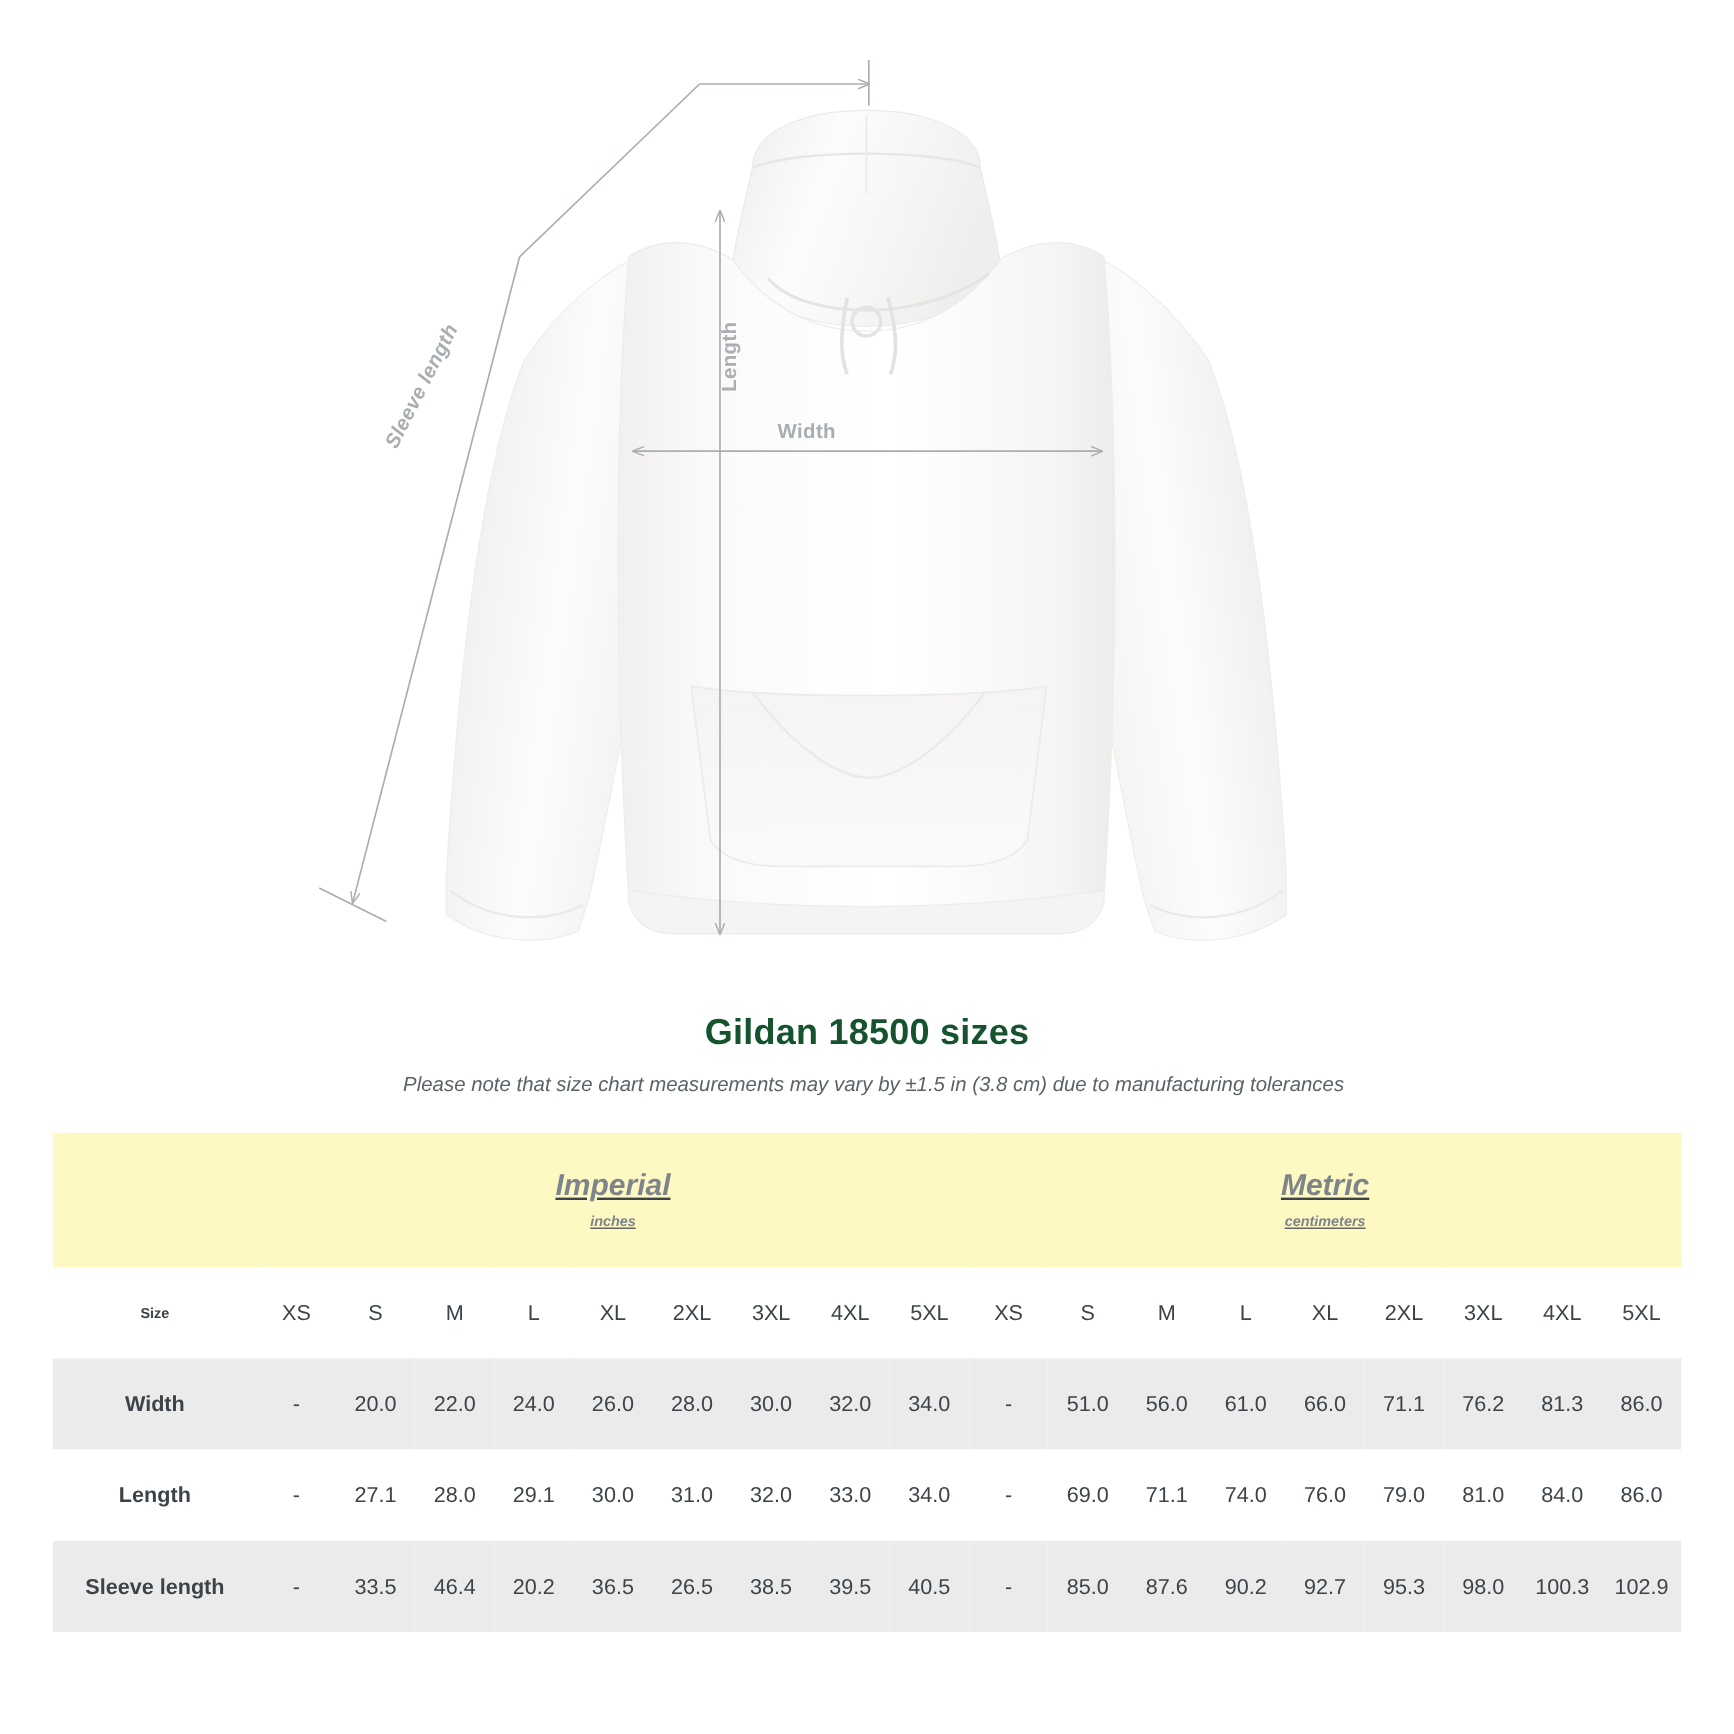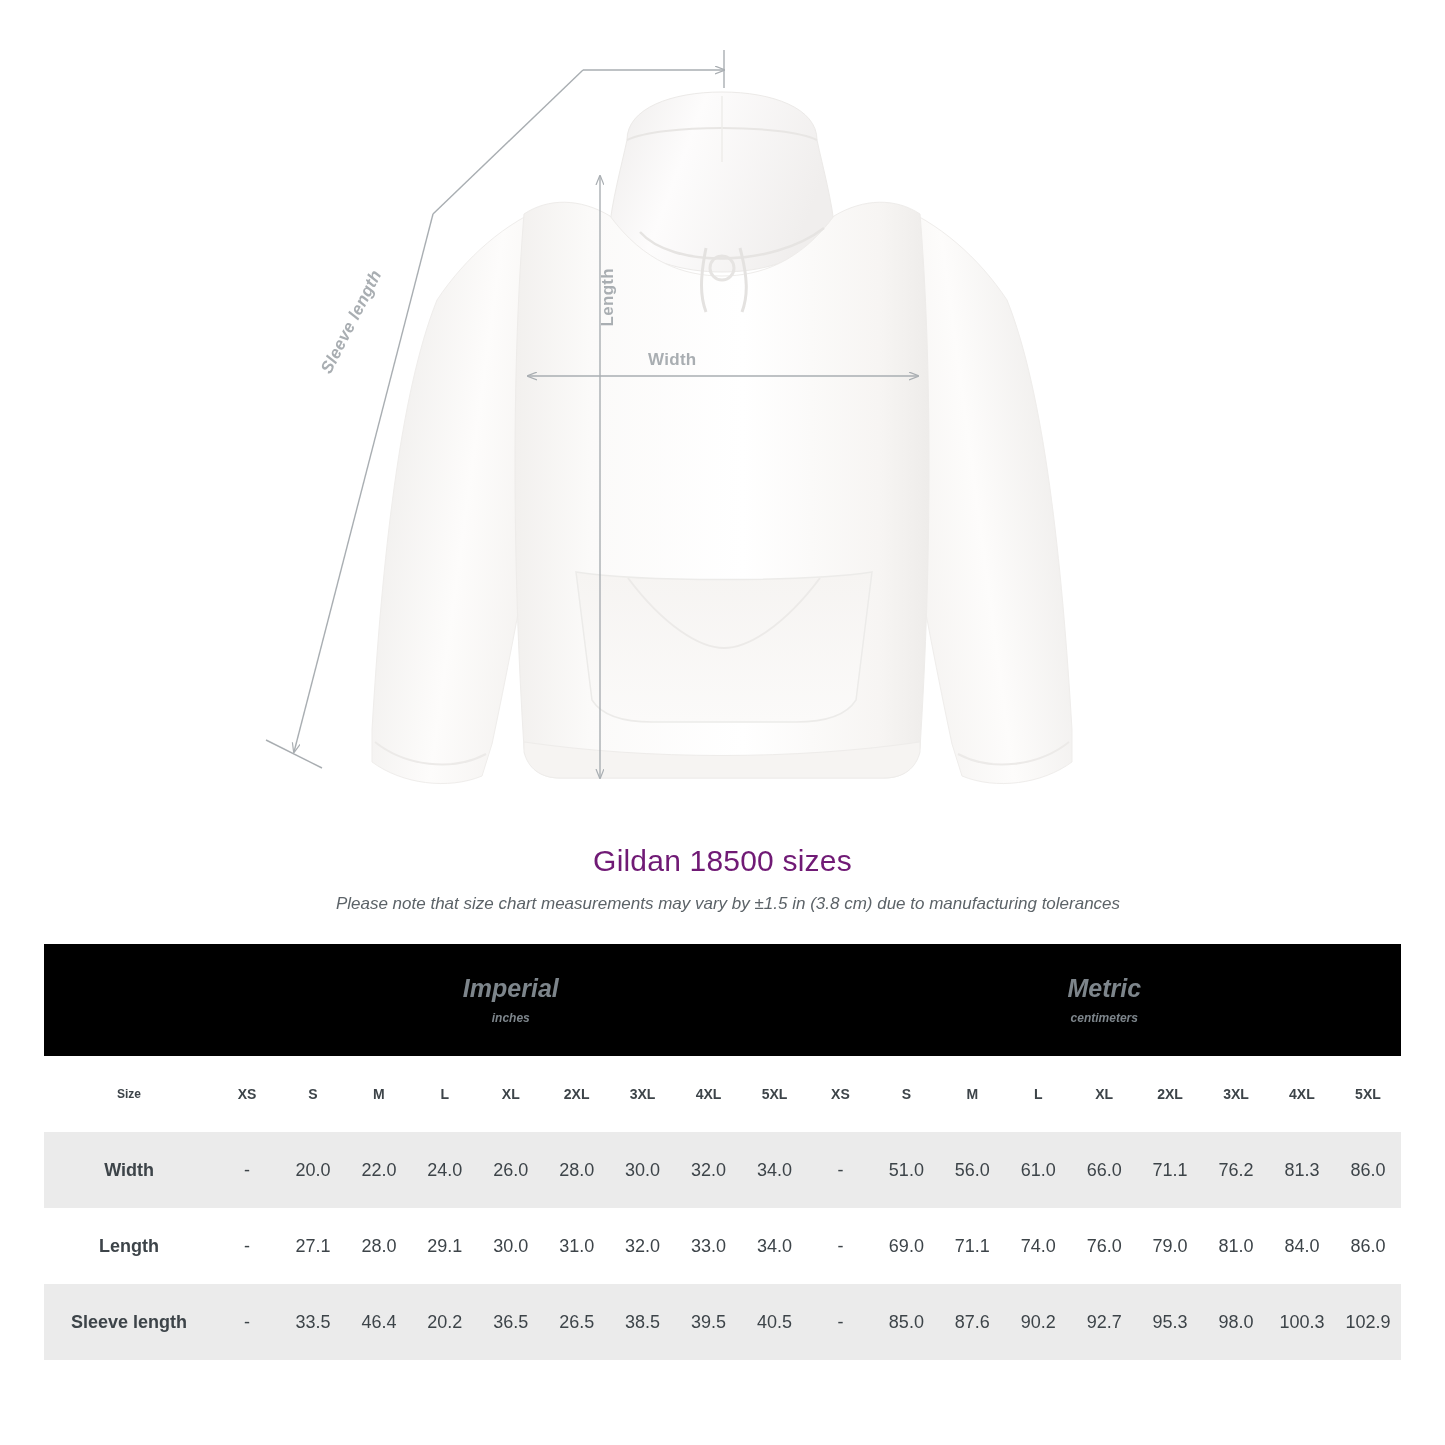--- a/index.html
+++ b/index.html
@@ -60,22 +60,22 @@
     white-space: nowrap;
   }
 
   
   .title-block {
     text-align: center;
     margin-top: 14px;
   }
   .chart-title {
     font-size: 30px;
-    font-weight: normal;
-    color: #701a75;
+    font-weight: bold;
+    color: #14532d;
     letter-spacing: 0.2px;
   }
   .chart-note {
     margin-top: 16px;
     font-size: 17px;
     font-style: italic;
     color: #5c6368;
     padding-left: 11px;
   }
 
@@ -89,42 +89,43 @@
     width: 100%;
     table-layout: fixed;
   }
   table.size-table th,
   table.size-table td {
     text-align: center;
     vertical-align: middle;
   }
 
   .unit-header th {
-    background: #000000;
+    background: #fef9c3;
     height: 112px;
     padding: 0;
+    text-decoration: underline;
   }
   .unit-name {
     font-size: 25px;
     font-style: italic;
     font-weight: bold;
     color: #7d858b;
     line-height: 1.1;
   }
   .unit-sub {
     margin-top: 8px;
     font-size: 12px;
     font-style: italic;
     color: #7d858b;
   }
 
   .size-header th {
     height: 74px;
-    font-size: 14px;
-    font-weight: bold;
+    font-size: 18px;
+    font-weight: normal;
     color: #3d4449;
     background: #ffffff;
   }
   .size-header th.rowlabel {
     font-size: 12px;
   }
 
   tbody tr td {
     height: 74px;
     font-size: 18px;

